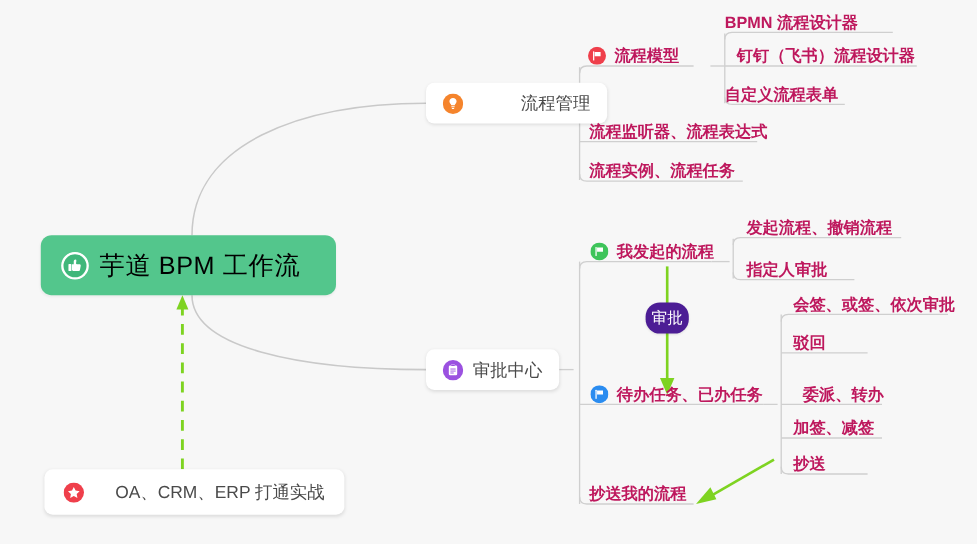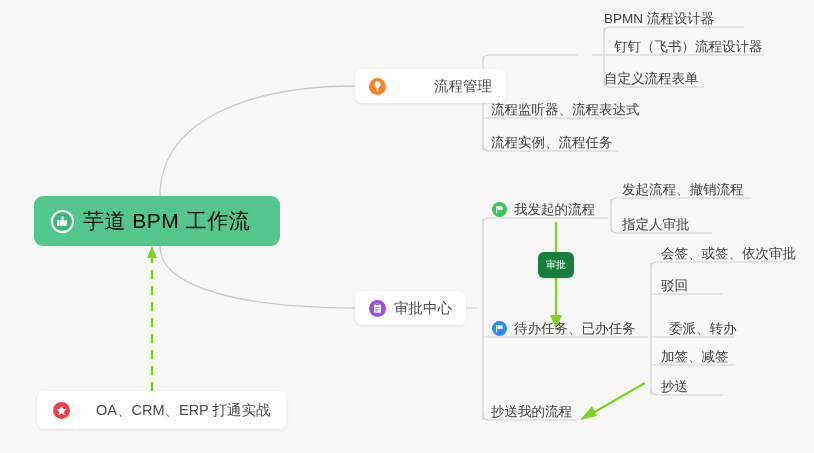--- a/index.html
+++ b/index.html
@@ -69,23 +69,24 @@
   
   .uline {
     position: absolute;
     box-sizing: border-box;
     display: flex;
     align-items: flex-end;
     padding-bottom: 3px;
     white-space: nowrap;
   }
   .uline .u-text {
-    color: #404040;
+    color: #be185d;
     font-size: 13.5px;
     line-height: 15px;
+    font-weight: bold;
   }
   .uline.with-icon .u-text { margin-left: 7px; }
 
   
   .ico {
     display: inline-block;
     flex: 0 0 auto;
     border-radius: 50%;
     position: relative;
   }
@@ -93,24 +94,24 @@
 
   .ico-root { width: 23px; height: 23px; background: #ffffff; }
   .ico-root svg { width: 23px; height: 23px; }
 
   .ico-sm { width: 15px; height: 15px; }
   .ico-md { width: 17px; height: 17px; }
 
   
   .flow-label {
     position: absolute;
-    background: #15803d;
-    border-radius: 6px;
+    background: #4c1d95;
+    border-radius: 12px;
     color: #ffffff;
-    font-size: 10px;
+    font-size: 13px;
     display: flex;
     align-items: center;
     justify-content: center;
     box-shadow: 0 1px 2px rgba(0,0,0,0.10);
   }
   #flow-label-shenpi {
     left: 538px; top: 252px;
     width: 36px; height: 26px;
   }
 </style>
@@ -218,20 +219,30 @@
         <rect x="8.2" y="4.1" width="3.6" height="2.1" rx="0.7" fill="#ffffff"></rect>
         <rect x="8.2" y="4.4" width="3.6" height="1.6" rx="0.6" fill="#9b51e0"></rect>
         <rect x="7.4" y="8.4" width="5.2" height="0.9" fill="#9b51e0"></rect>
         <rect x="7.4" y="10.4" width="5.2" height="0.9" fill="#9b51e0"></rect>
         <rect x="7.4" y="12.3" width="3.3" height="0.9" fill="#9b51e0"></rect>
       </svg>
     </span>
     <span class="card-label">审批中心</span>
   </div>
 
+  <div class="uline with-icon" style="left:490px; top:39px; width:92px;">
+    <span class="ico ico-sm">
+      <svg viewBox="0 0 20 20" width="15" height="15">
+        <circle cx="10" cy="10" r="10" fill="#ef3f4b"></circle>
+        <rect x="5.6" y="5.0" width="1.4" height="10.2" rx="0.6" fill="#ffffff"></rect>
+        <path d="M7.4 5.8h6.6v4.6H7.4z" fill="#ffffff"></path>
+      </svg>
+    </span>
+    <span class="u-text">流程模型</span>
+  </div>
 
   <div class="uline" style="left:604px; top:11px; width:145px;">
     <span class="u-text">BPMN 流程设计器</span>
   </div>
   <div class="uline" style="left:614px; top:39px; width:155px;">
     <span class="u-text">钉钉（飞书）流程设计器</span>
   </div>
   <div class="uline" style="left:604px; top:71px; width:108px;">
     <span class="u-text">自定义流程表单</span>
   </div>

